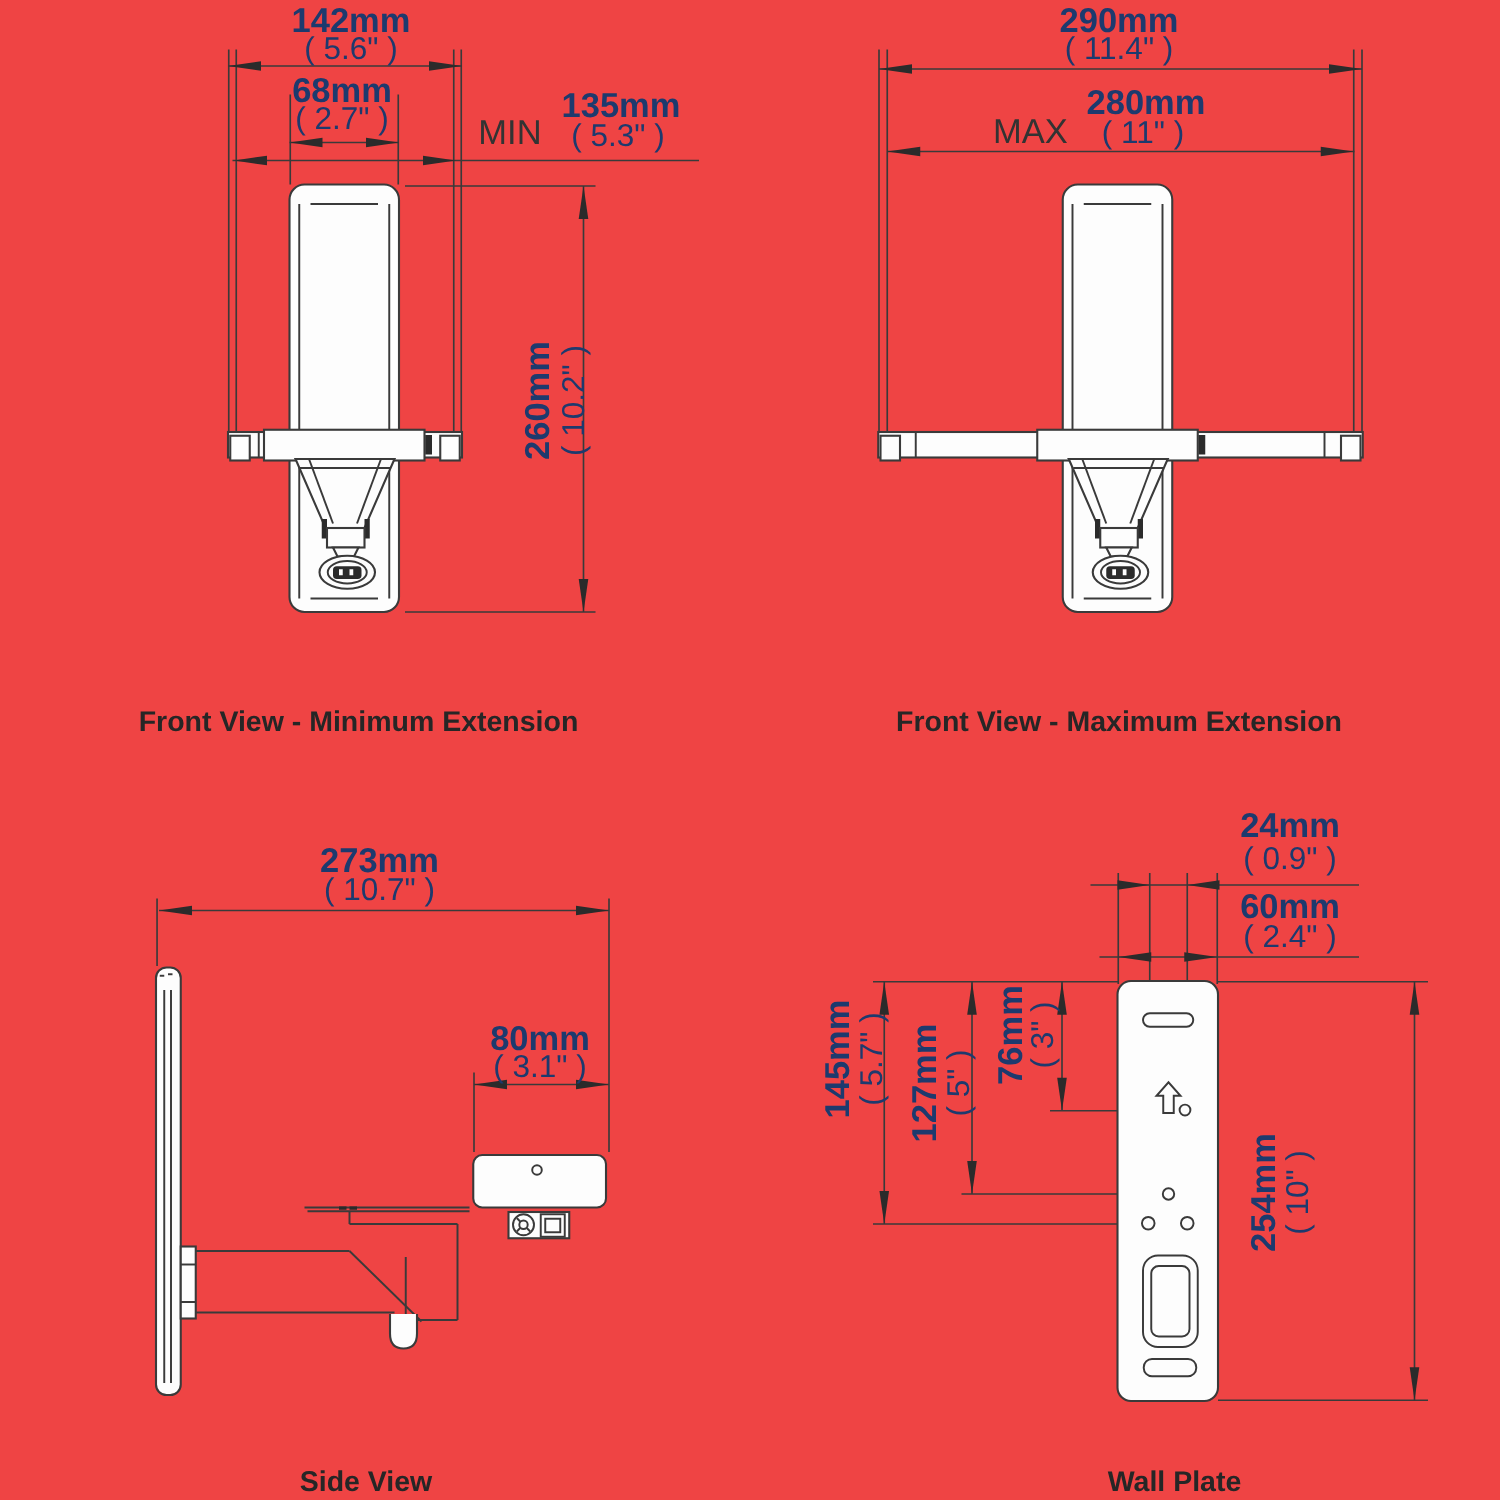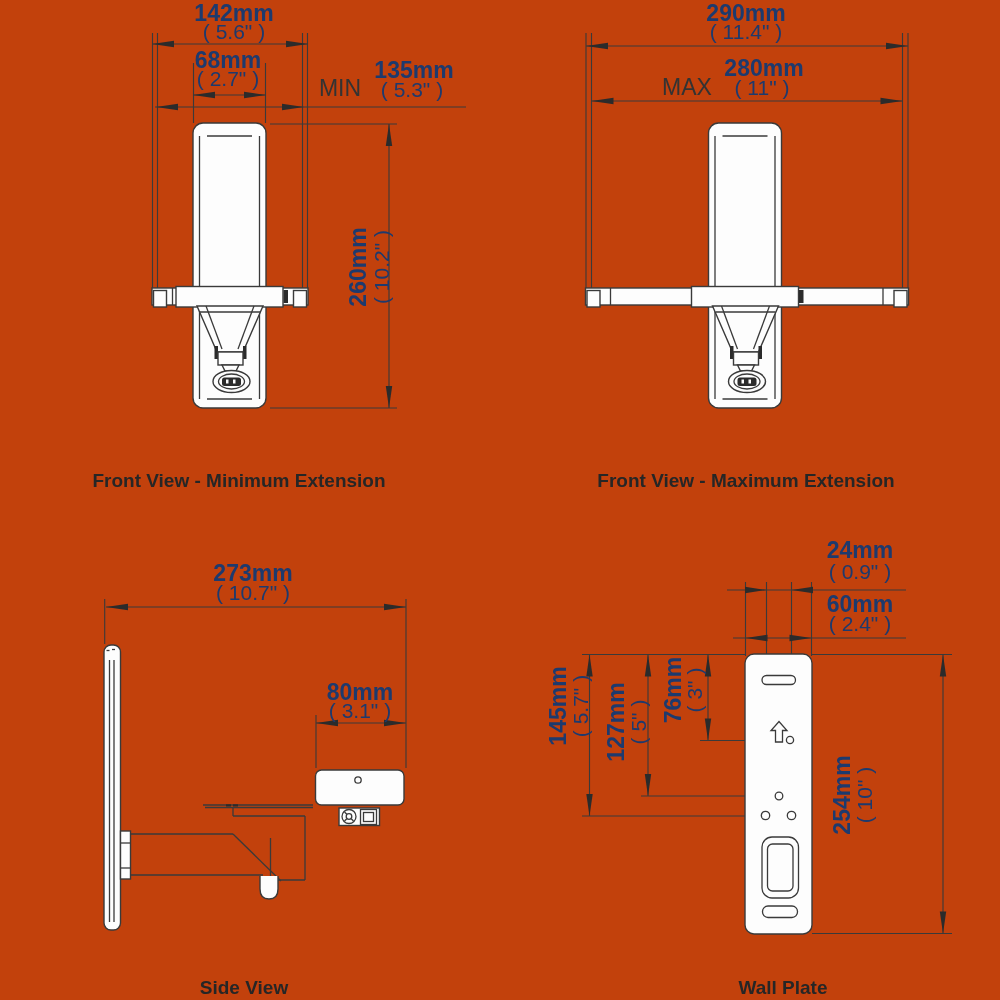--- a/index.html
+++ b/index.html
@@ -1,16 +1,16 @@
 <!DOCTYPE html>
 <html><head>
 <meta charset="utf-8">
 <style>
   html,body{margin:0;padding:0;background:#fdfdfd;}
-  .page{width:1000px;height:1000px;position:relative;background:#c2410c;
+  .page{width:1000px;height:1000px;position:relative;background:#ef4444;
         font-family:"Liberation Sans", sans-serif;}
   svg text{font-family:"Liberation Sans", sans-serif;}
   .mm{fill:#1d3a6e;font-size:23px;font-weight:bold;}
   .inch{fill:#1d3a6e;font-size:21px;font-weight:normal;}
   .minmax{fill:#333333;font-size:23px;font-weight:normal;}
   .cap{fill:#262626;font-size:19px;font-weight:bold;}
   .ln{stroke:#3a3a3a;stroke-width:1.3;fill:none;}
   .dln{stroke:#3a3a3a;stroke-width:1.1;fill:none;}
   .shape{stroke:#3a3a3a;stroke-width:1.4;fill:#fdfdfd;}
   .shapen{stroke:#3a3a3a;stroke-width:1.3;fill:none;}

